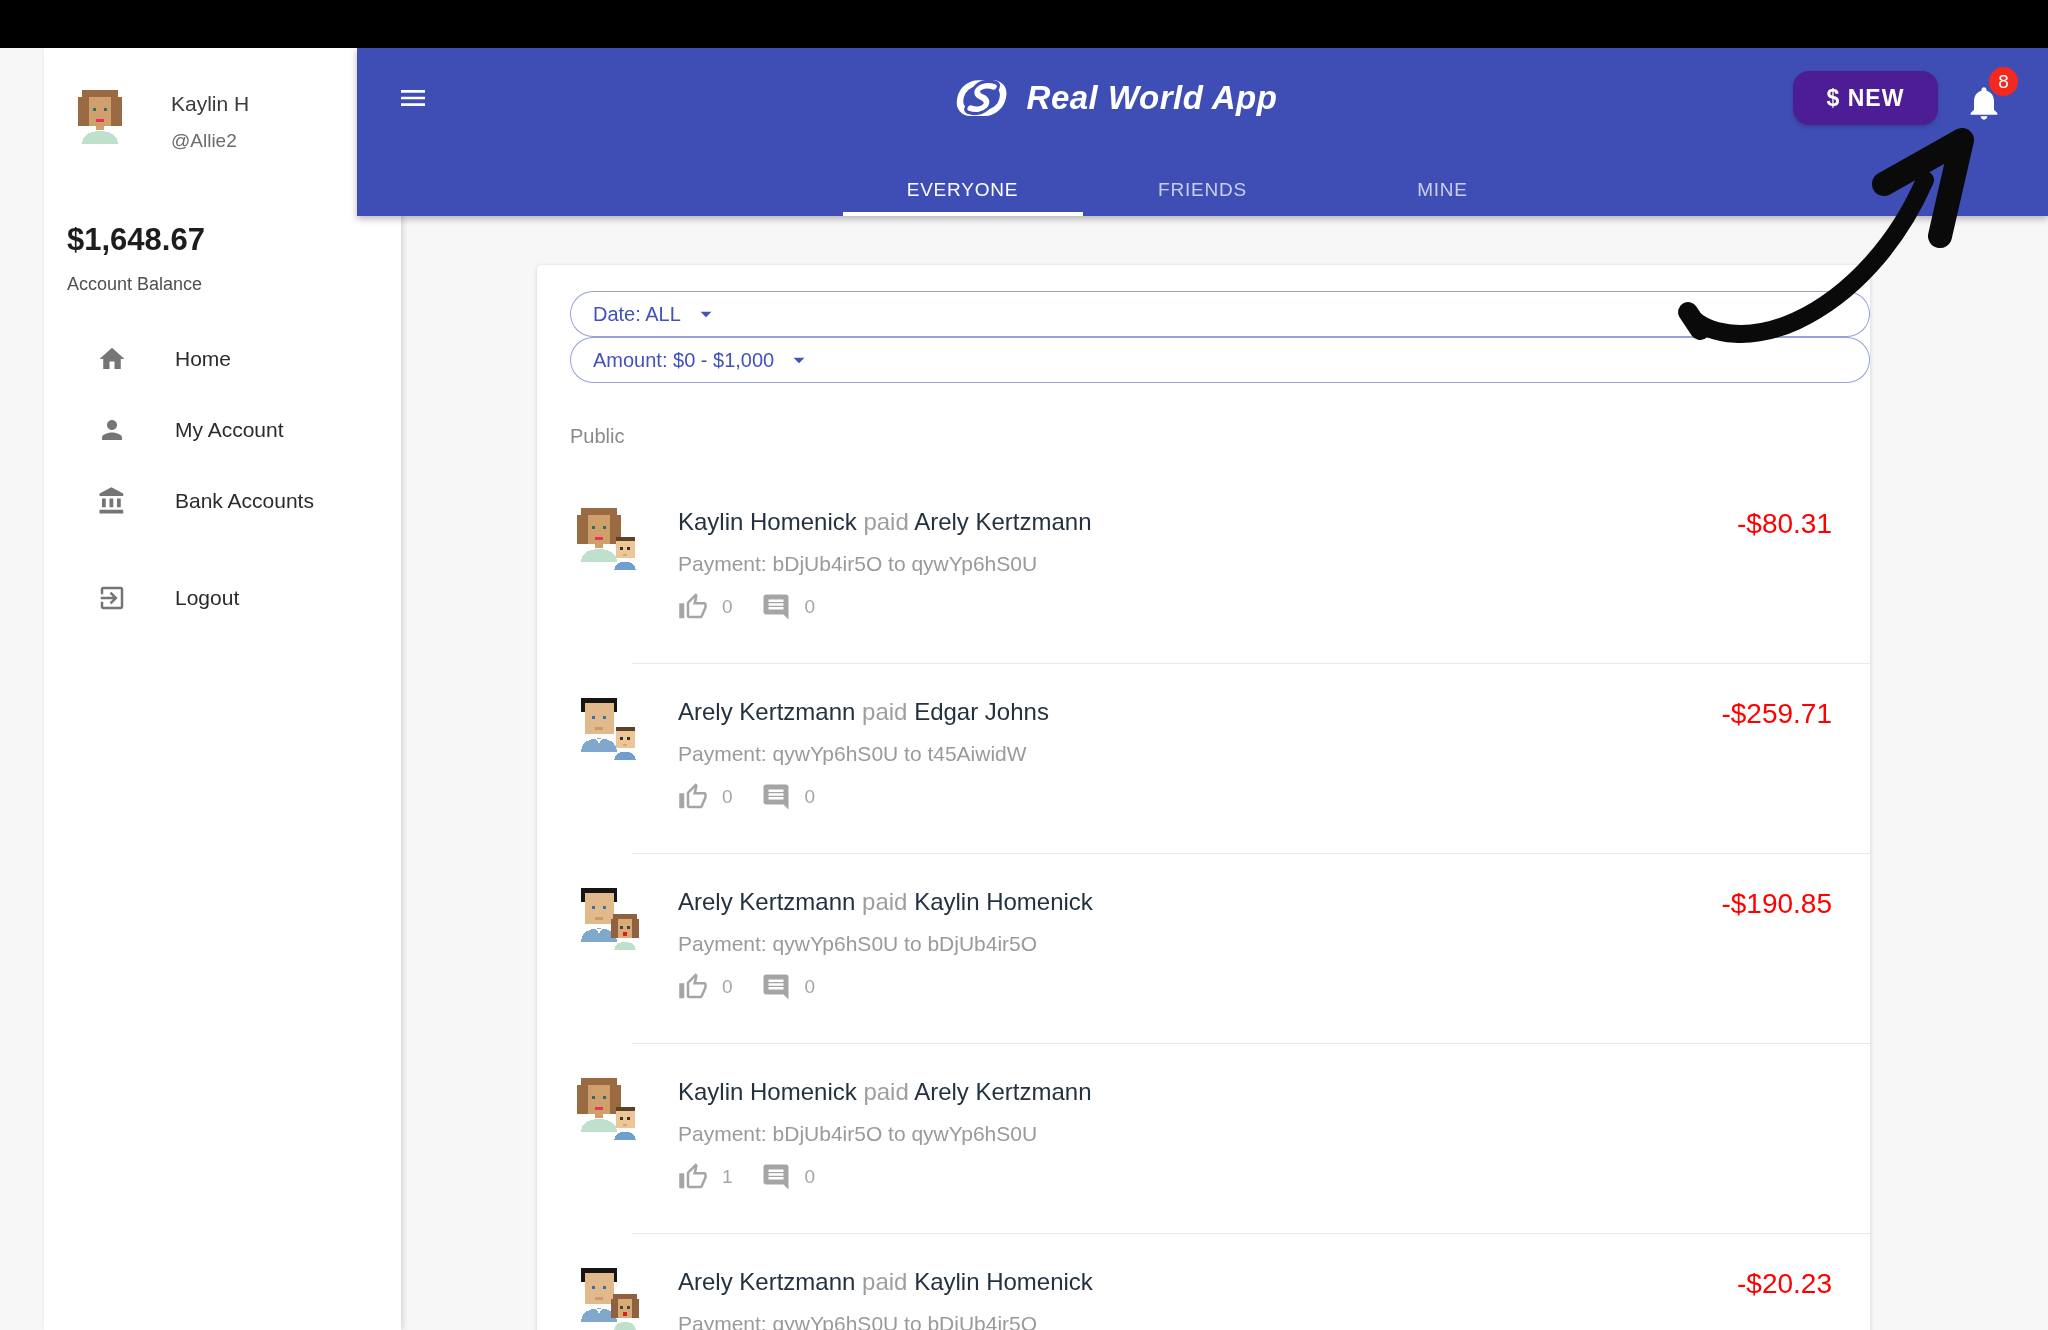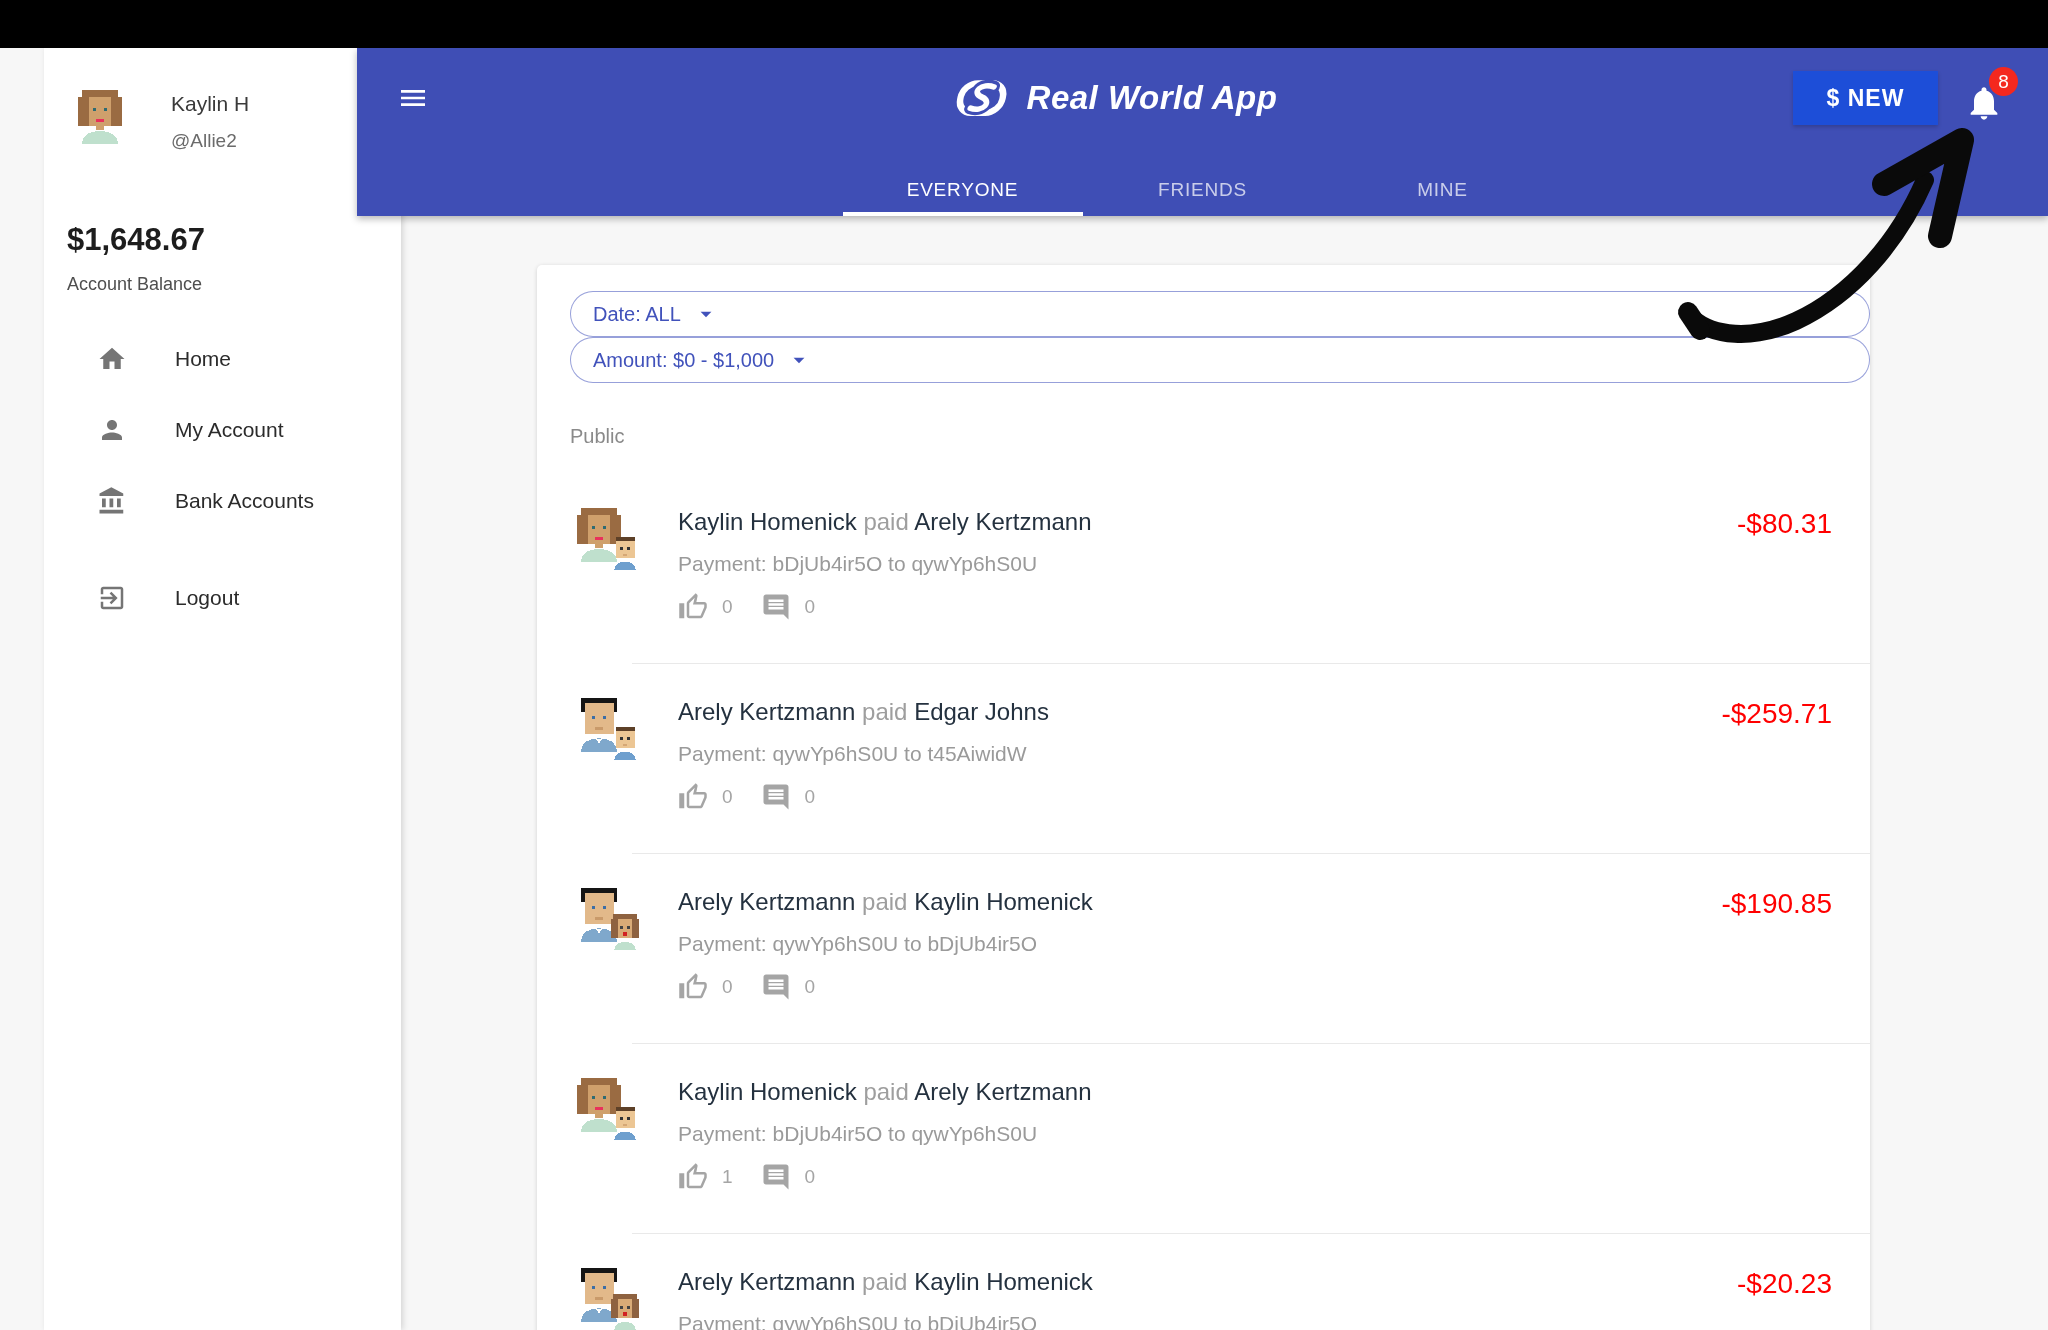--- a/index.html
+++ b/index.html
@@ -32,22 +32,22 @@
   .app-header{position:absolute;top:0;left:0;right:0;height:168px;background:#3f4eb5;
     box-shadow:0 3px 7px rgba(0,0,0,.28);z-index:20;}
   .toolbar{display:flex;align-items:center;height:100px;padding:0 38px 0 40px;}
   .menu-btn{background:none;border:none;padding:0;cursor:pointer;width:32px;height:32px;}
   .menu-btn svg{width:32px;height:32px;fill:#fff;}
   .brand{flex:1;display:flex;align-items:center;justify-content:center;gap:16px;}
   .brand-logo{width:66px;height:46px;}
   .brand-title{color:#fff;font-size:33px;font-weight:bold;font-style:italic;letter-spacing:.5px;}
   .actions{display:flex;align-items:center;gap:26px;}
   .new-btn{display:flex;align-items:center;justify-content:center;width:145px;height:54px;
-    background:#1d4ed8;color:#fff;font-weight:bold;font-size:23px;letter-spacing:1px;
-    border:none;border-radius:0;cursor:pointer;box-shadow:0 2px 4px rgba(0,0,0,.2);
+    background:#4c1d95;color:#fff;font-weight:bold;font-size:23px;letter-spacing:1px;
+    border:none;border-radius:16px;cursor:pointer;box-shadow:0 2px 4px rgba(0,0,0,.2);
     font-family:"Liberation Sans",sans-serif;}
   .bell-wrap{position:relative;width:46px;height:50px;cursor:pointer;}
   .bell-wrap svg{width:40px;height:40px;fill:#fff;margin-top:10px;}
   .badge{position:absolute;top:-6px;right:-8px;width:29px;height:29px;border-radius:50%;
     background:#f4281e;color:#fff;font-size:19px;display:flex;align-items:center;justify-content:center;}
   .tabs{display:flex;justify-content:center;align-items:flex-end;height:68px;}
   .tab{position:relative;width:240px;height:52px;display:flex;align-items:center;justify-content:center;
     color:rgba(255,255,255,.72);font-size:19px;letter-spacing:.8px;cursor:pointer;font-weight:500;}
   .tab.active{color:#fff;}
   .tab.active::after{content:"";position:absolute;left:0;right:0;bottom:0;height:4px;background:#fff;}

